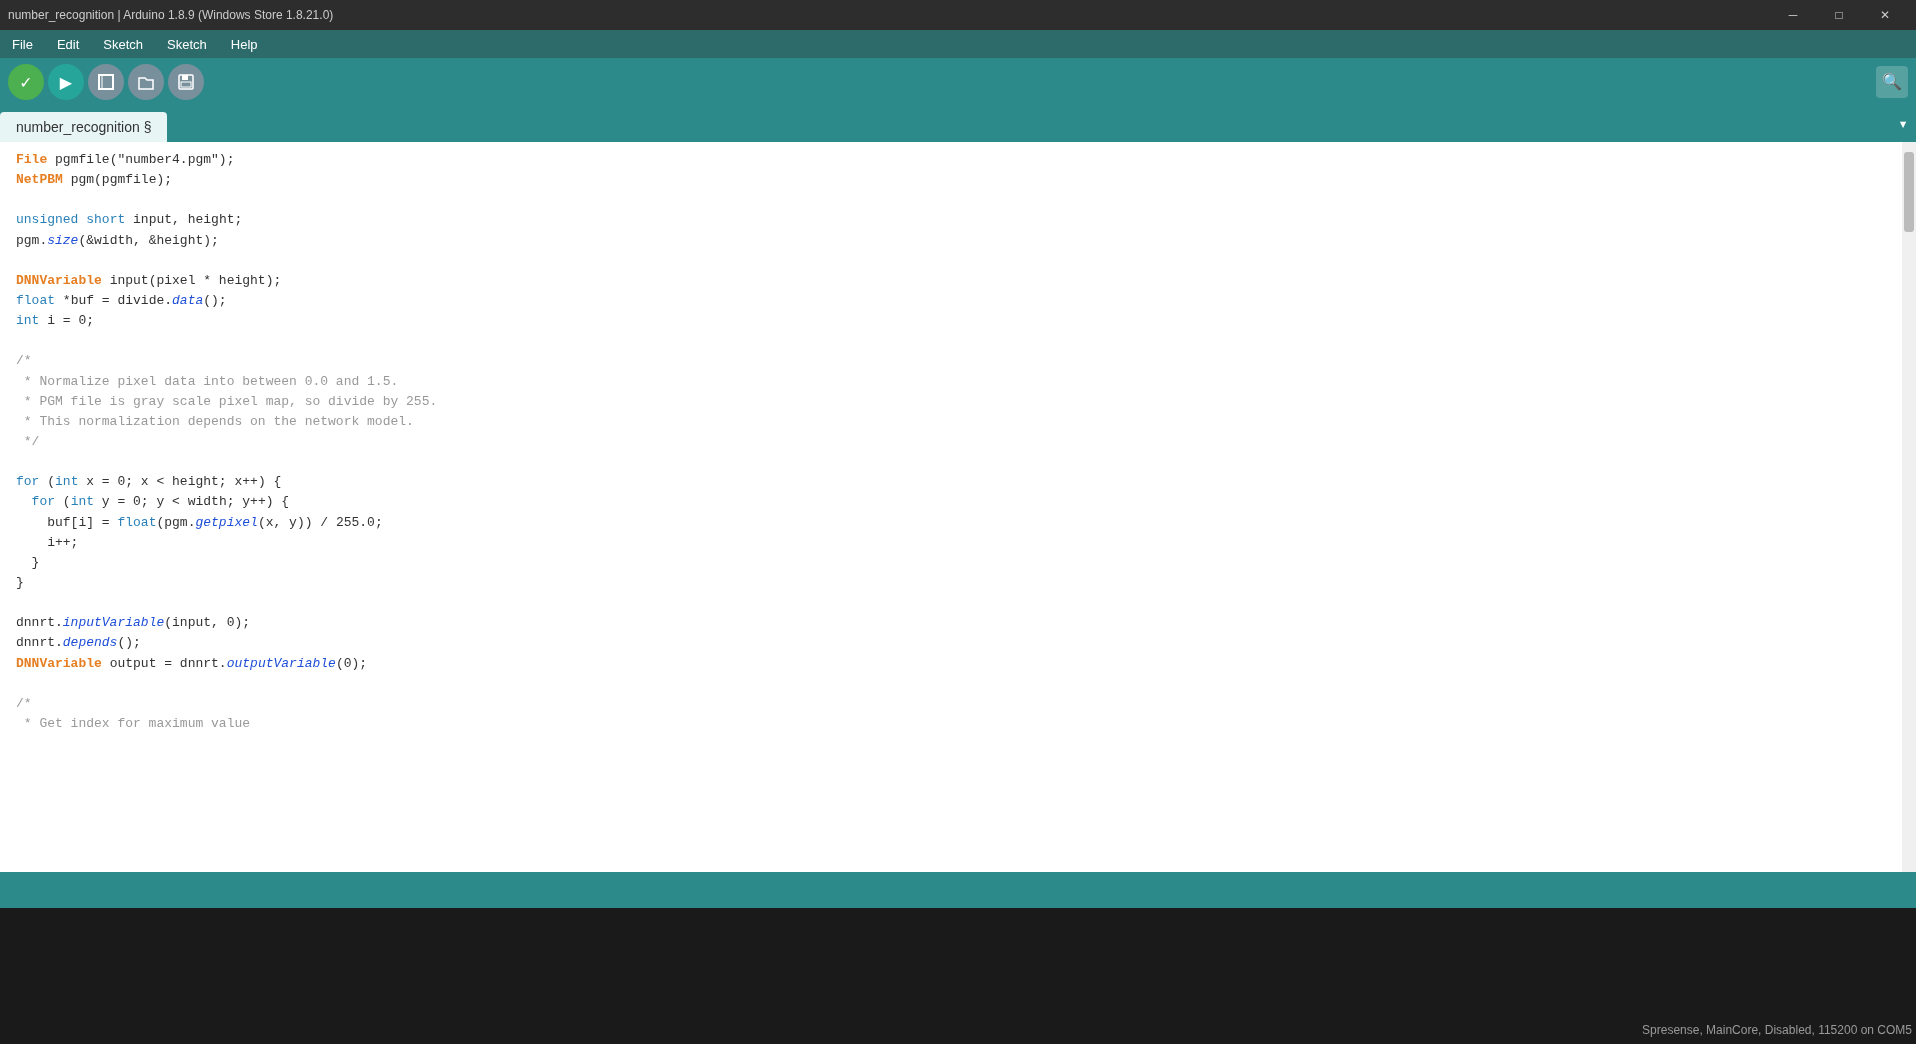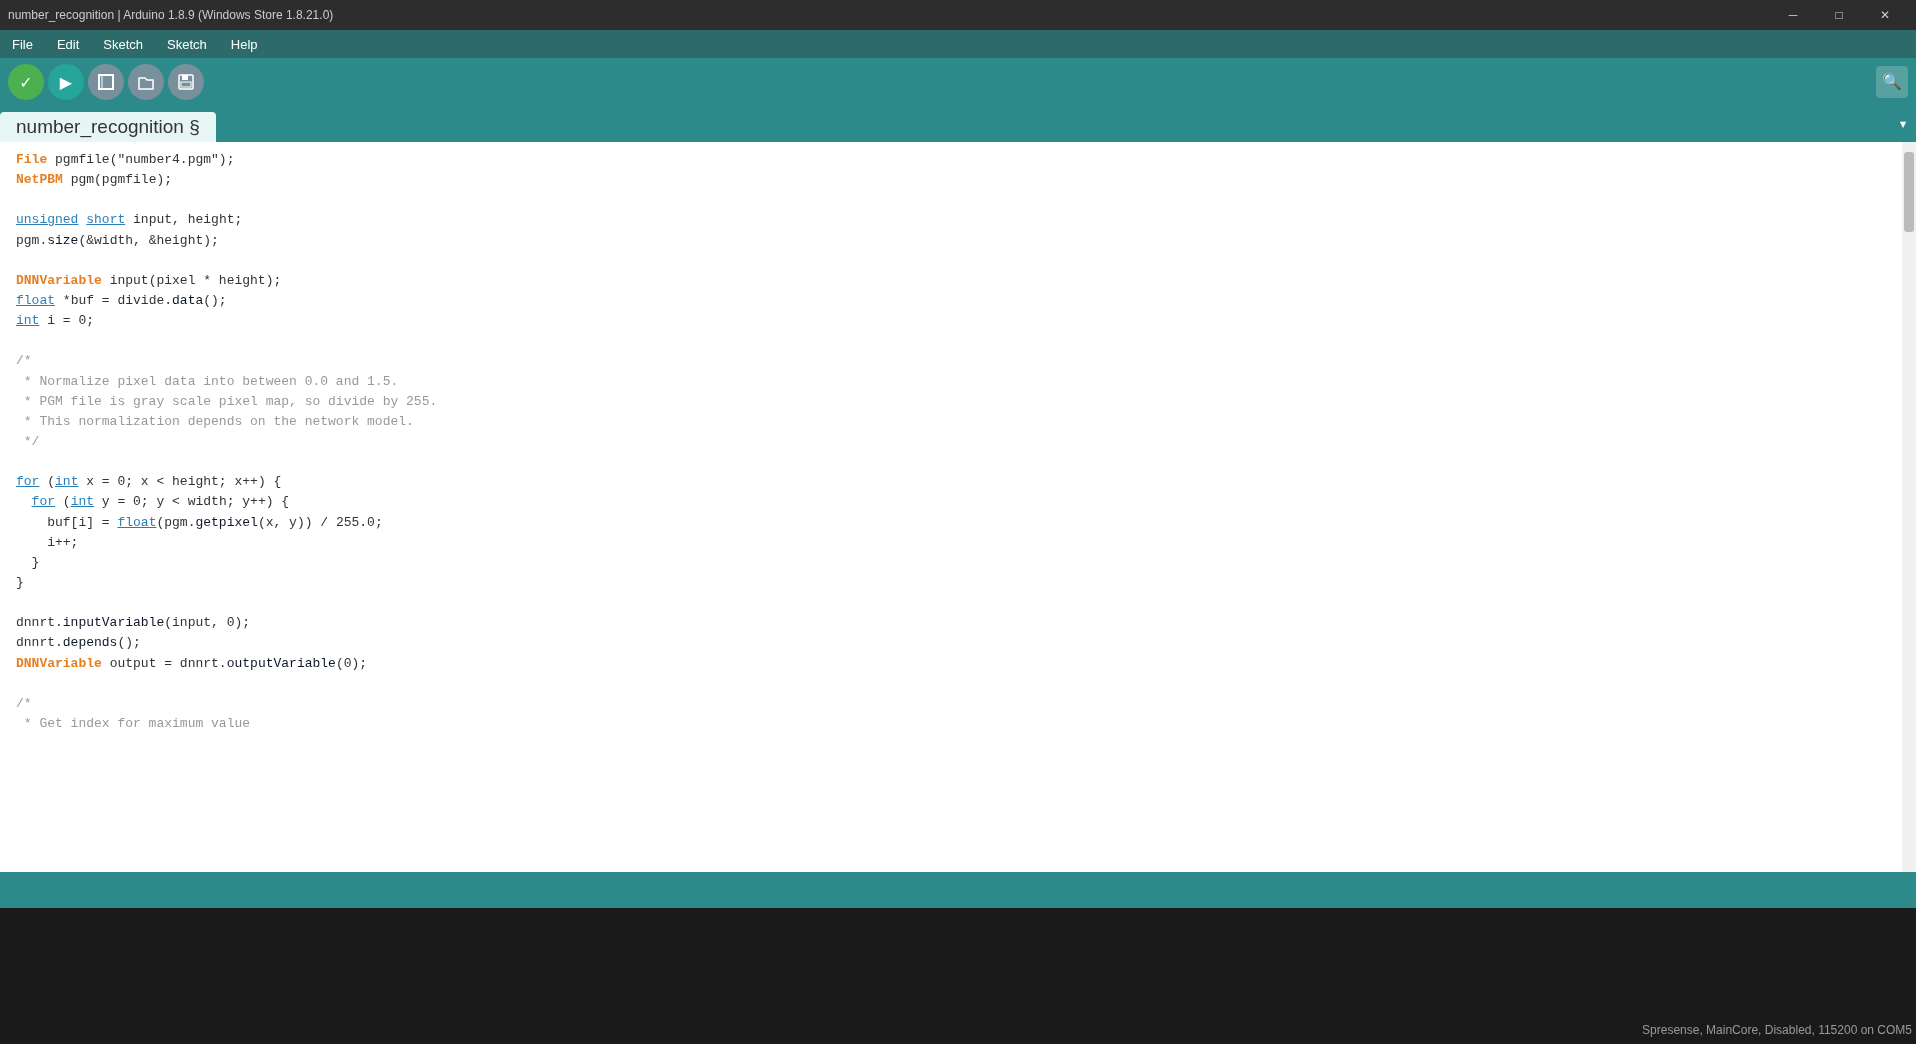--- a/index.html
+++ b/index.html
@@ -74,21 +74,21 @@
       height: 36px;
       display: flex;
       align-items: flex-end;
       padding: 0 0 0 0;
     }
     .tab {
       background: #e8f5f5;
       color: #333;
       padding: 6px 16px;
       font-family: 'Segoe UI', Arial, sans-serif;
-      font-size: 19px;
+      font-size: 14px;
       border-top-left-radius: 4px;
       border-top-right-radius: 4px;
       cursor: pointer;
       display: flex; align-items: center; gap: 6px;
       height: 30px;
       text-align: center;
     }
     .tab-dropdown {
       margin-left: auto;
       color: white;
@@ -123,24 +123,24 @@
       background: #bbb;
       border-radius: 3px;
       position: absolute;
       right: 2px;
       top: 10px;
       height: 80px;
     }
 
     
     .kw-orange { color: #e67e22; font-weight: bold; }
-    .kw-blue { color: #2980b9; text-decoration: underline; }
+    .kw-blue { color: #2980b9; }
     .comment { color: #999; }
     .normal { color: #333; }
-    .func-blue { color: #0f172a; }
+    .func-blue { color: #1d4ed8; font-style: italic; }
 
     pre { font-family: 'Consolas', 'Courier New', monospace; font-size: 13px; white-space: pre; line-height: 1.55; }
 
     
     #bottom-teal {
       background: #2d8a8a;
       height: 36px;
     }
 
     

